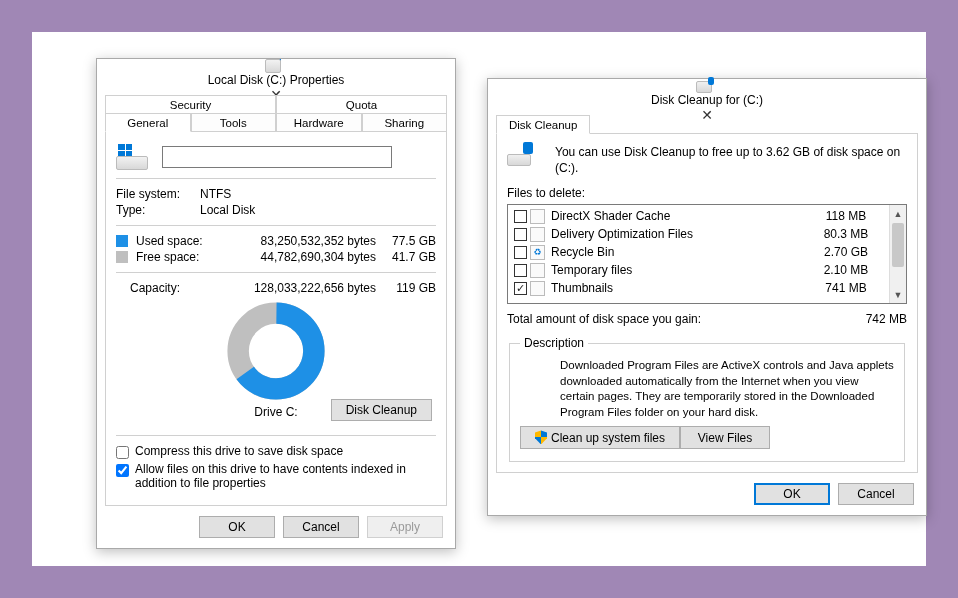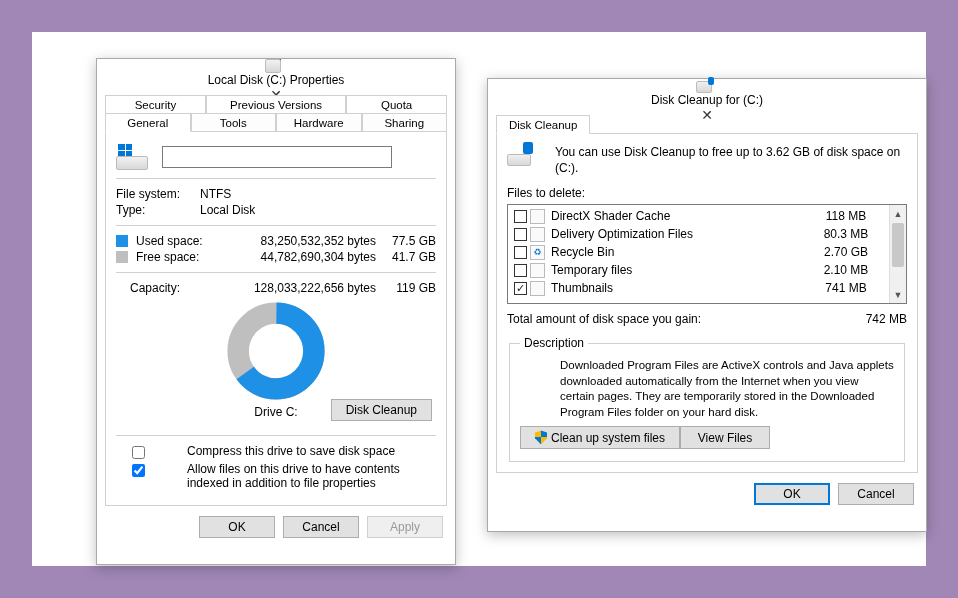--- a/index.html
+++ b/index.html
@@ -29,21 +29,21 @@
     height: 30px;
     display: flex;
     align-items: center;
     padding: 0 8px;
     background: #fff;
     flex-direction: column;
   }
   .titlebar .ticon { width:16px; height:16px; margin-right:6px; display:flex; align-items:center; justify-content:center;}
   .titlebar .ttext { flex:1; font-size:12px;}
   .titlebar .close { width:36px; text-align:center; font-size:14px; color:#333;}
-  .inner { padding: 6px 8px 24px 8px; }
+  .inner { padding: 6px 8px 8px 8px; }
   .tab-row { display:flex; }
   .tab {
     flex:1; text-align:center; padding:3px 0 2px 0;
     border:1px solid #d0d0d0; font-size:11.5px;
     background:#fff; position:relative;
   }
   .tabrow1 .tab { border-bottom:none; }
   .tabrow2 .tab { border-top:1px solid #d0d0d0;}
   .tab.active {
     background:#fff; border-bottom:1px solid #fff;
@@ -77,21 +77,21 @@
   .donut svg { width:100px; height:100px;}
   .drive-lbl { margin-top:4px; font-size:12px;}
   .diskcleanup-btn-wrap { position:absolute; right:4px; bottom:0px;}
   button.win {
     font:inherit; font-size:12px;
     padding:3px 14px; min-width:74px;
     background:#e1e1e1; border:1px solid #adadad;
   }
   button.win:disabled{ color:#9a9a9a; background:#efefef; border-color:#d0d0d0;}
   button.win.primary{ border:2px solid #0078d7; padding:2px 20px;}
-  .checkline { display:flex; align-items:flex-start; margin:3px 16px;gap:36px;}
+  .checkline { display:flex; align-items:flex-start; margin:3px 0;}
   .checkline input { margin:2px 6px 0 0;}
   .btnbar { display:flex; justify-content:flex-end; gap:8px; padding:10px 4px 2px 0;}
 
   
   .single-tab {
     display:inline-block; padding:3px 12px 2px 12px;
     border:1px solid #d0d0d0; border-bottom:1px solid #fff;
     position:relative; z-index:2; background:#fff; font-size:11.5px;
   }
   .clean-panel {
@@ -142,21 +142,20 @@
           </span>
           <span class="body"></span>
         </span>
     </span>
     <span class="ttext">Local Disk (C:) Properties</span>
     <span class="close">✕</span>
   </div>
   <div class="inner">
     <div class="tab-row tabrow1">
       <div class="tab">Security</div>
-      <div class="tab" style="flex:1.4">Previous Versions</div>
       <div class="tab">Quota</div>
     </div>
     <div class="tab-row tabrow2">
       <div class="tab active">General</div>
       <div class="tab">Tools</div>
       <div class="tab">Hardware</div>
       <div class="tab">Sharing</div>
     </div>
 
     <div class="panel">

